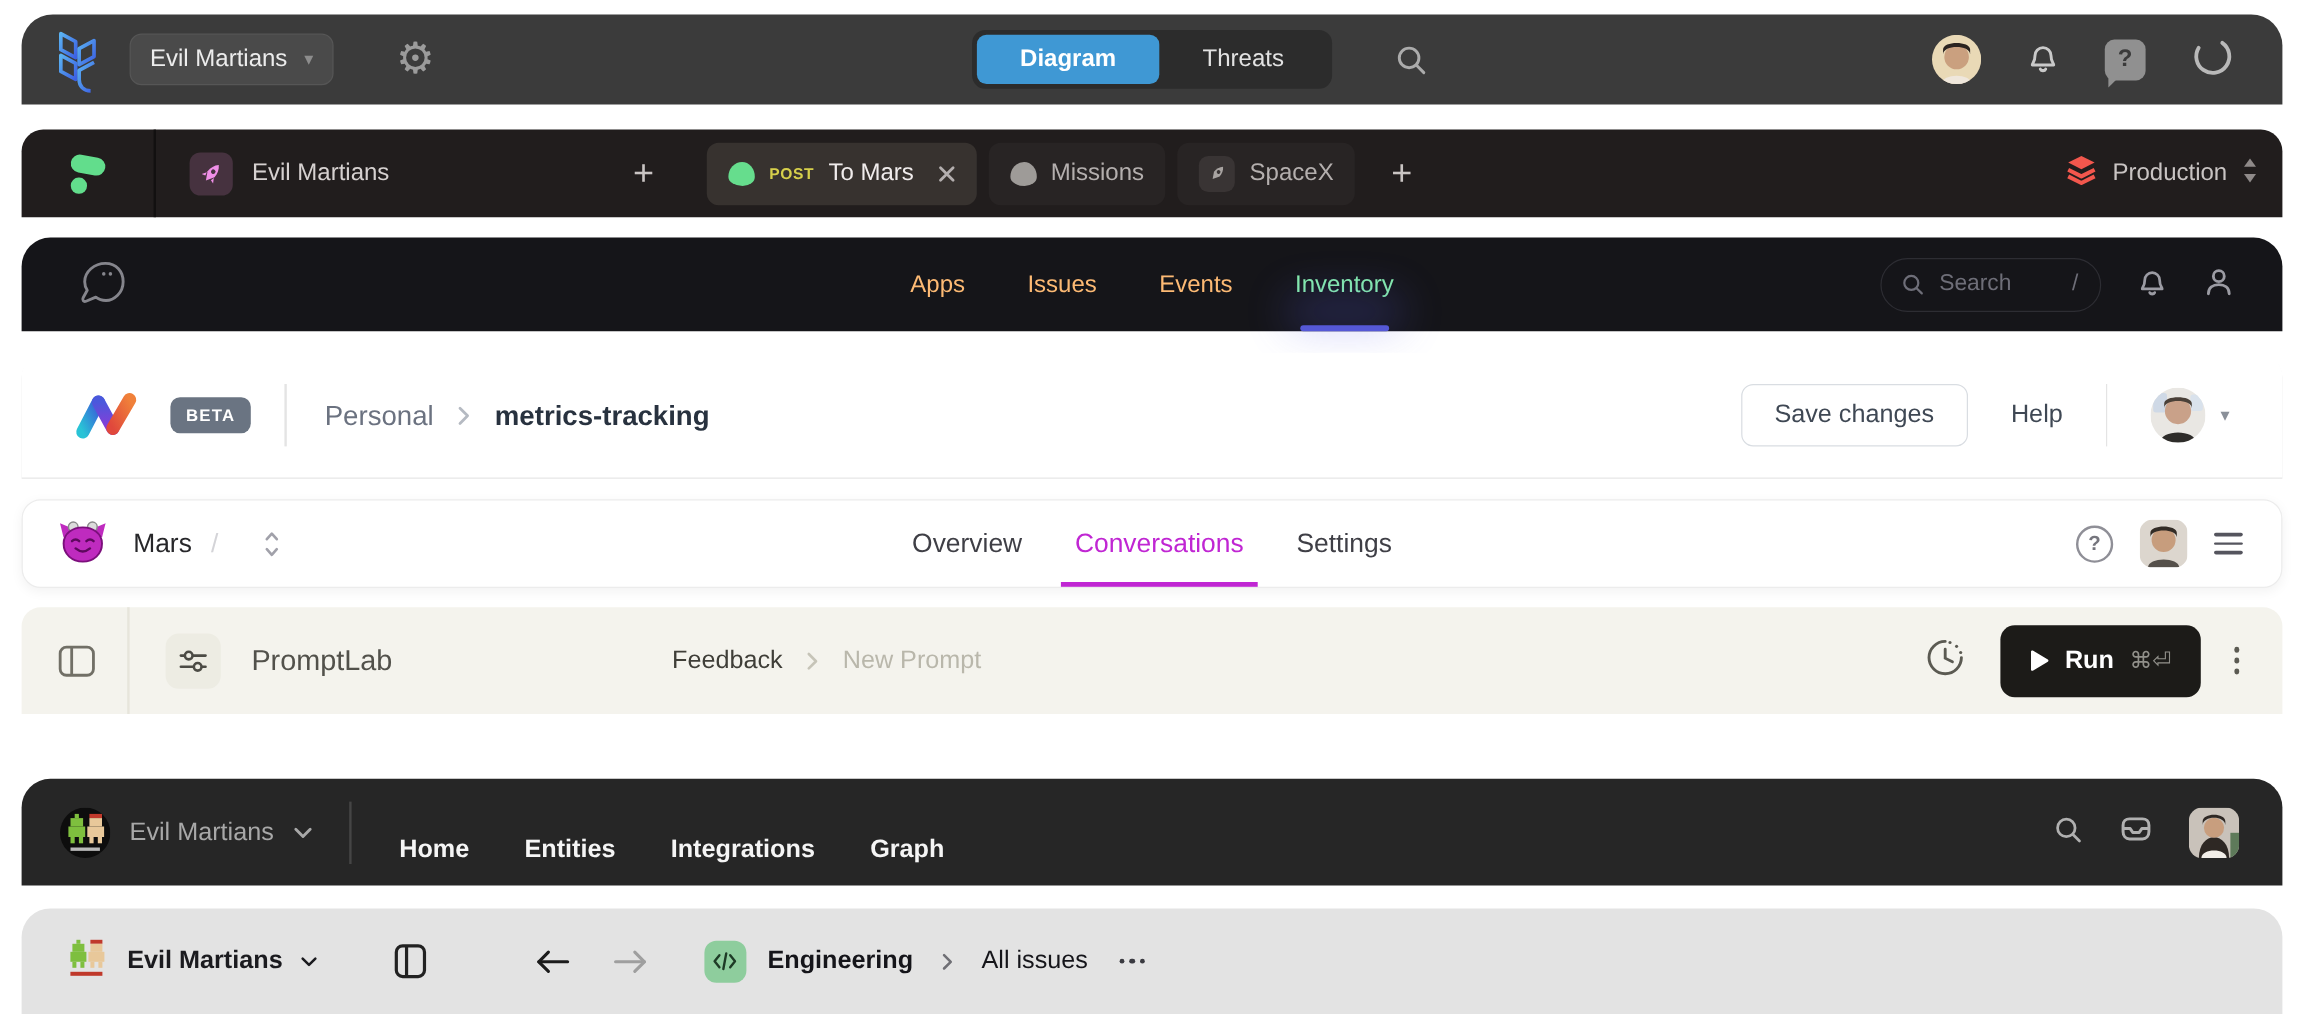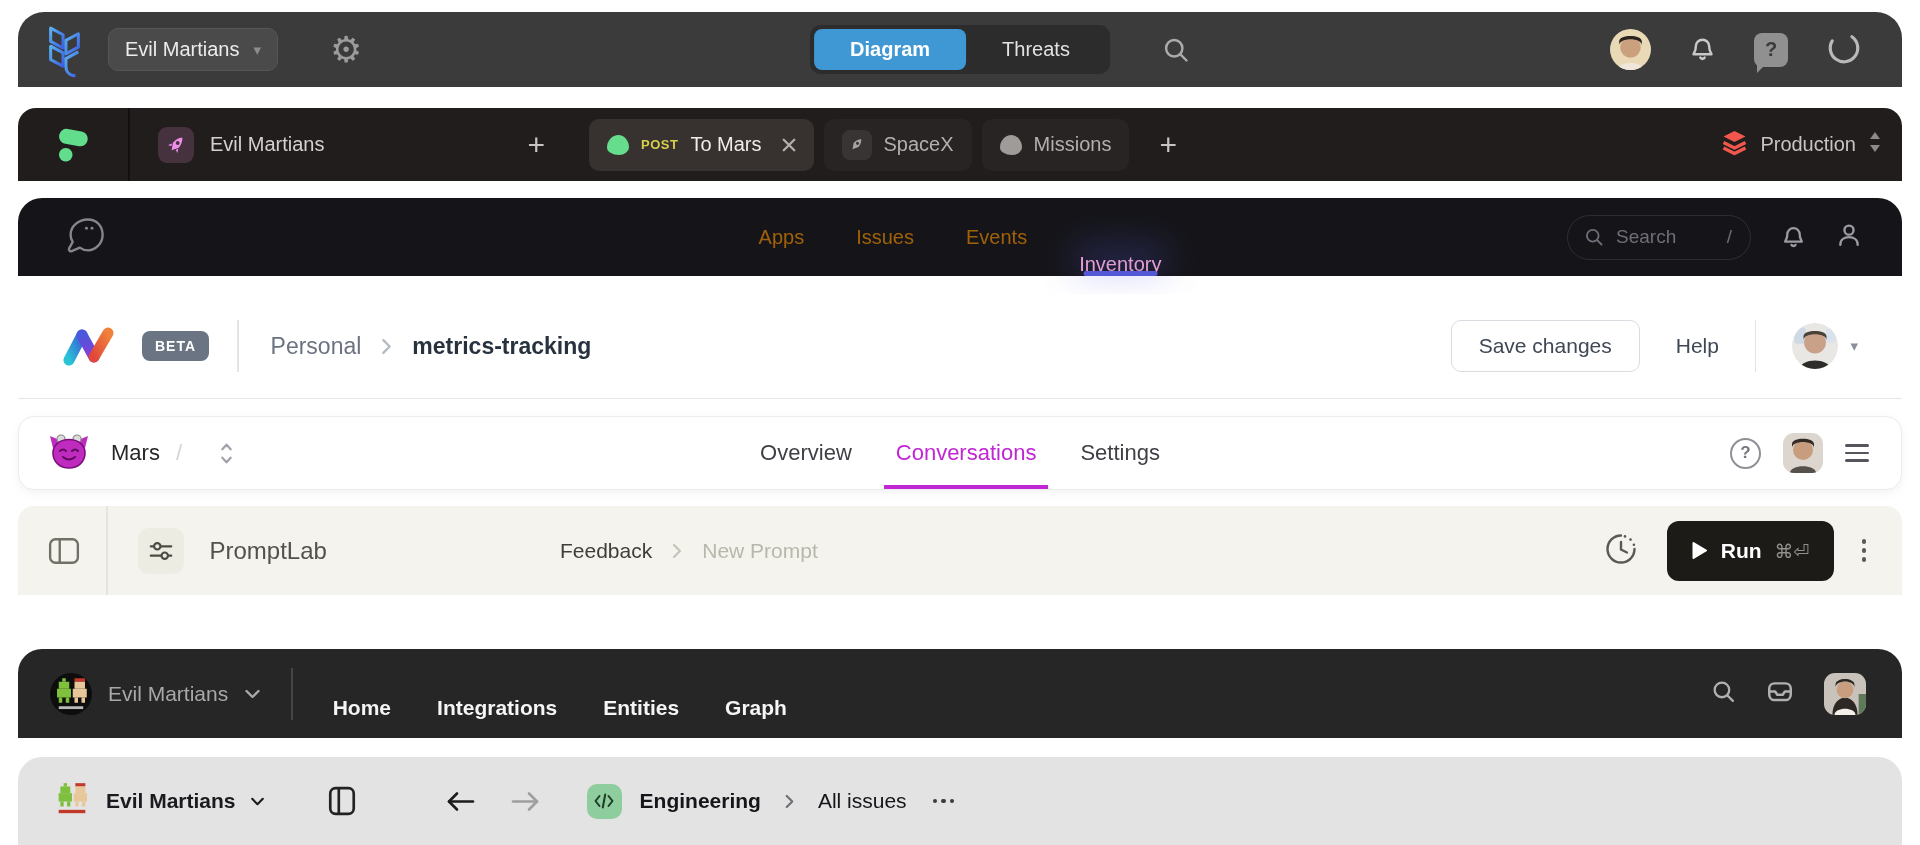--- a/index.html
+++ b/index.html
@@ -46,22 +46,22 @@
     display:flex; align-items:center; justify-content:center; }
   .b2-right { margin-left:auto; display:flex; align-items:center; gap:12px; padding-right:20px;
     color:#c9c4c3; font-size:20px; }
 
   
   .bar3 { top:198px; height:78px; background:#151519; border-radius:24px 24px 0 0; }
   .b3-logo { margin-left:44px; display:flex; }
   .b3-nav { position:absolute; left:50%; transform:translateX(-50%); height:100%;
     display:flex; align-items:center; gap:52px; }
   .b3-nav .item { position:relative; height:100%; display:flex; align-items:center;
-    color:#a16207; font-size:20px; }
-  .b3-nav .item.active { color:#f9a8d4;align-items:flex-end; }
+    color:#fdba74; font-size:20px; }
+  .b3-nav .item.active { color:#86efac; }
   .b3-nav .item.active .under { position:absolute; bottom:0; left:50%; transform:translateX(-50%);
     width:74px; height:5px; border-radius:3px; background:#5558d6;
     box-shadow:0 -14px 36px 10px rgba(90,93,230,.32); }
   .b3-right { margin-left:auto; display:flex; align-items:center; padding-right:40px; gap:30px; }
   .b3-searchbox { width:184px; height:45px; border:1.5px solid #2d2d33; border-radius:23px;
     display:flex; align-items:center; padding:0 18px 0 16px; color:#6e6e78; font-size:19px; gap:12px; }
   .b3-slash { margin-left:auto; }
 
   
   .bar4 { top:294px; height:104px; background:#fff; border-radius:20px 20px 0 0;
@@ -238,33 +238,33 @@
         <span class="blob green"></span>
         <span class="b2-method">POST</span>
         <span>To Mars</span>
         <span style="margin-left:8px;display:flex;">
           <svg width="14" height="14" viewBox="0 0 12 12" stroke="#b3aeae" stroke-width="2" stroke-linecap="round">
             <path d="M1.5 1.5 L10.5 10.5 M10.5 1.5 L1.5 10.5"></path>
           </svg>
         </span>
       </div>
       <div class="b2-tab">
+        <span class="blob gray"></span>
+        <span>Missions</span>
+      </div>
+      <div class="b2-tab">
         <span class="b2-rsq">
           <svg width="17" height="17" viewBox="0 0 22 22">
             <g transform="rotate(40 11 11)">
               <path d="M11 1.5 C13.8 4.2 15 8 15 12 L11 19 L7 12 C7 8 8.2 4.2 11 1.5 Z" fill="#a8a3a1"></path>
               <circle cx="11" cy="9" r="2" fill="#393434"></circle>
             </g>
           </svg>
         </span>
         <span>SpaceX</span>
-      </div>
-      <div class="b2-tab">
-        <span class="blob gray"></span>
-        <span>Missions</span>
       </div>
       <span class="b2-plus" style="margin:0 0 0 20px;">+</span>
     </div>
     <div class="b2-right">
       <span>
         <svg width="27" height="27" viewBox="0 0 26 27" fill="none">
           <path d="M13 2 L24 7.5 L13 13 L2 7.5 Z" fill="#f2574d"></path>
           <path d="M2 13.5 L13 19 L24 13.5" stroke="#f2574d" stroke-width="3.4" stroke-linejoin="round"></path>
           <path d="M2 19 L13 24.5 L24 19" stroke="#f2574d" stroke-width="3.4" stroke-linejoin="round"></path>
         </svg>
@@ -487,22 +487,22 @@
     </span>
     <span class="b7-ws">Evil Martians</span>
     <span class="b7-chev">
       <svg width="17" height="12" viewBox="0 0 17 12" fill="none" stroke="#a8a8a8" stroke-width="2.4" stroke-linecap="round" stroke-linejoin="round">
           <path d="M2.5 3 L8.5 9 L14.5 3"></path>
         </svg>
     </span>
     <span class="b7-div"></span>
     <div class="b7-nav">
       <div class="item">Home</div>
+      <div class="item">Entities</div>
       <div class="item">Integrations</div>
-      <div class="item">Entities</div>
       <div class="item active">
         <span>Graph</span>
         <span class="under"></span>
       </div>
     </div>
     <div class="b7-right">
       <span>
         <svg width="25" height="25" viewBox="0 0 24 24" fill="none" stroke="#b0b0b0" stroke-width="2.2" stroke-linecap="round">
           <circle cx="10.5" cy="10.5" r="7"></circle>
             <path d="M15.8 15.8 L21 21"></path>

